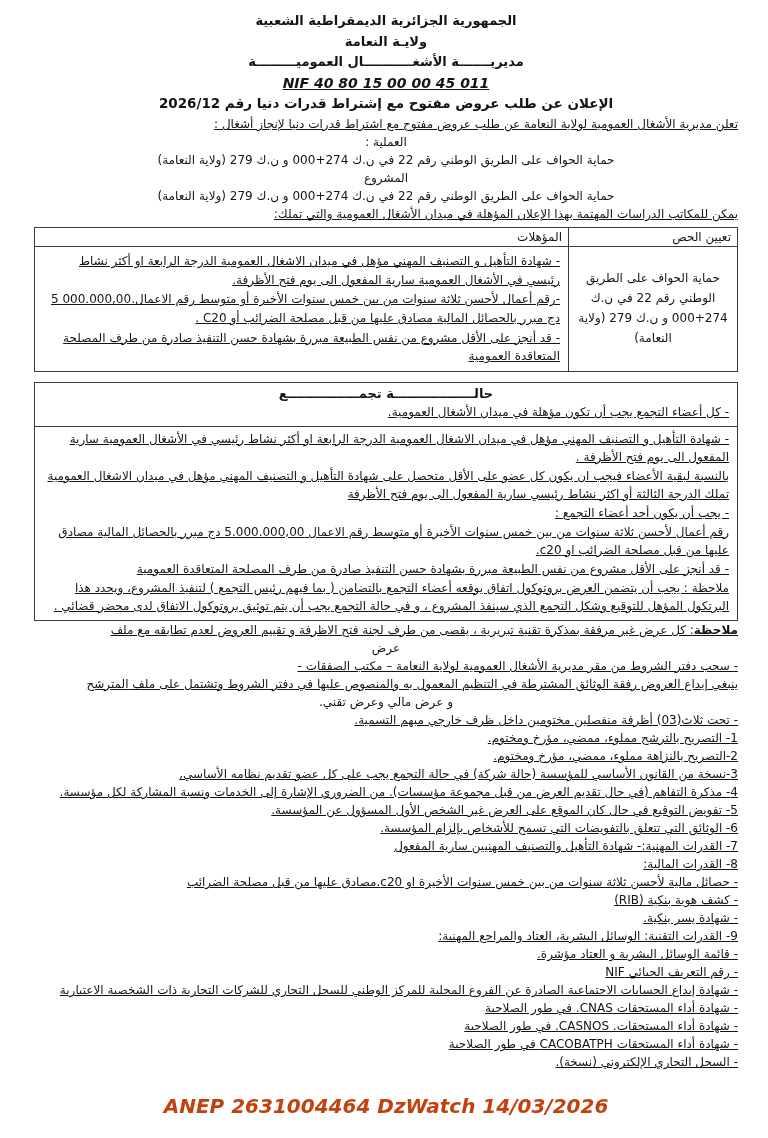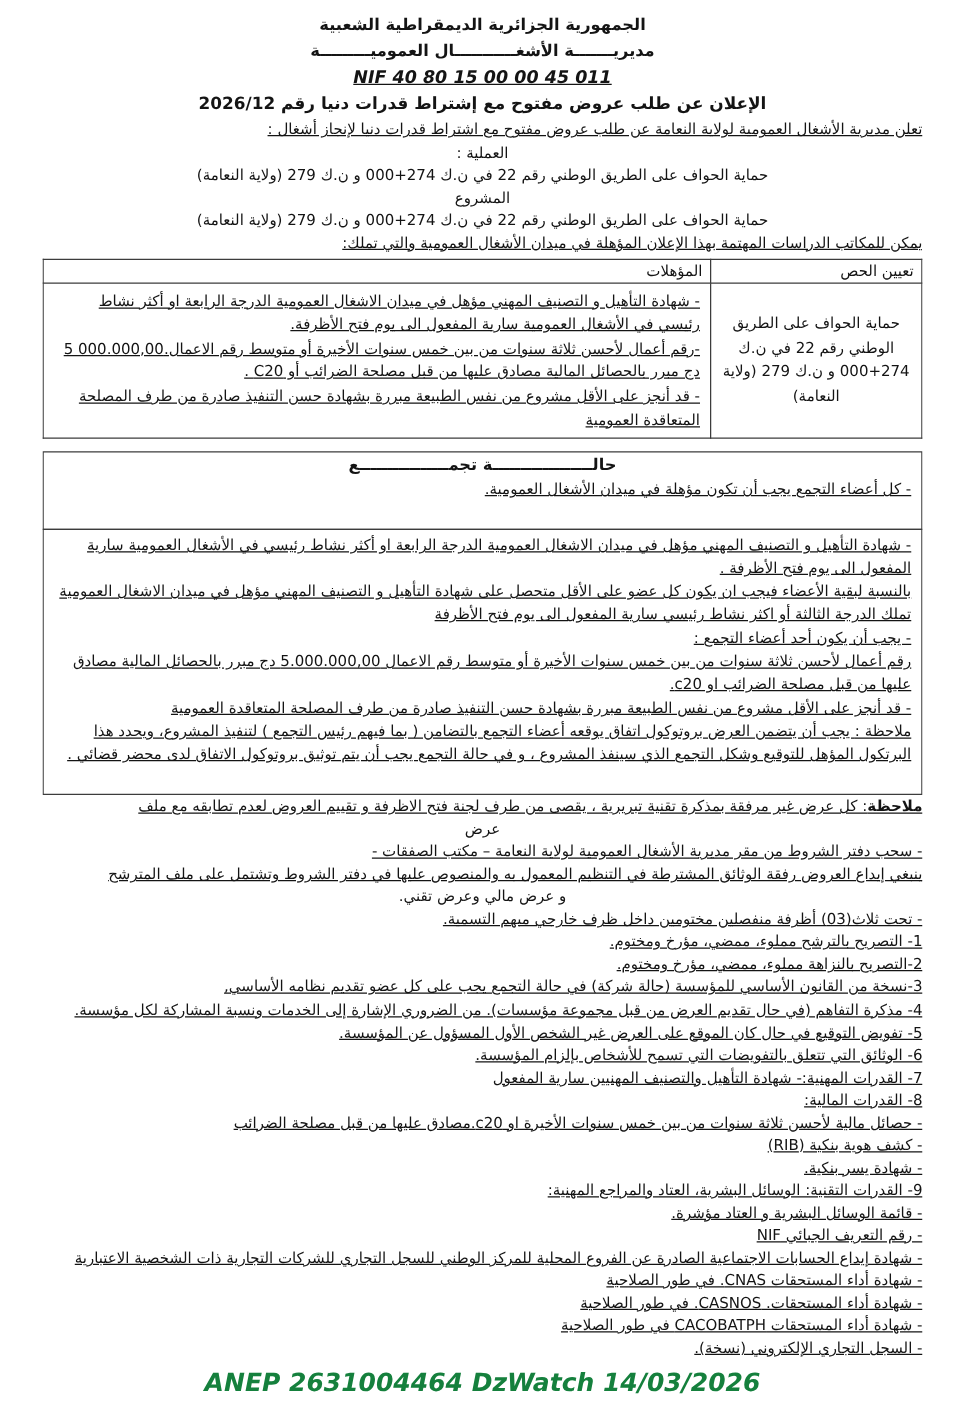--- a/index.html
+++ b/index.html
@@ -36,21 +36,21 @@
   table.qual th{padding:2px 6px;text-align:right;font-size:12px;}
   th.lot-col{width:156px;}
   td.lot-cell{
     text-align:center;vertical-align:middle;
     padding:6px 8px;line-height:1.65;
   }
   td.qual-cell{padding:4px 8px;vertical-align:top;}
   td.qual-cell .line{line-height:1.55;}
   .box{
     border:1px solid #3c3c3c;
-    padding:2px 8px 22px;
+    padding:2px 8px 4px;
     margin-top:10px;
   }
   .box2{margin-top:-1px;}
   .box .line{line-height:1.5;}
   .boxtitle{font-size:13px;margin:1px 0 2px;}
   .footer{
     flex:0 0 auto;
     text-align:center;
     font-weight:bold;
     font-size:20px;
@@ -58,20 +58,21 @@
     padding-bottom:6px;
   }
 </style>
 </head>
 <body>
 
 <div class="page">
   <div class="content">
 
     <div class="hdr c b">الجمهورية  الجزائرية  الديمقراطية   الشعبية</div>
+    <div class="hdr c b">ولايـة النعامة</div>
     <div class="hdr c b">مديريـــــــة الأشغـــــــــــال العموميـــــــــة</div>
     <div class="nif c b u ltr">NIF 40 80 15 00 00 45 011</div>
     <div class="ttl c b">الإعلان عن طلب عروض مفتوح  مع إشتراط قدرات دنيا رقم  2026/12</div>
 
     <div class="line r">تعلن مديرية الأشغال العمومية لولاية النعامة عن طلب عروض مفتوح مع اشتراط قدرات دنيا لإنجاز أشغال :</div>
     <div class="line c">العملية :</div>
     <div class="line c">حماية الحواف على الطريق الوطني رقم 22 في ن.ك 274+000 و ن.ك 279 (ولاية  النعامة)</div>
     <div class="line c">المشروع</div>
     <div class="line c">حماية الحواف على الطريق الوطني رقم 22 في ن.ك 274+000 و ن.ك 279  (ولاية  النعامة)</div>
     <div class="line r">يمكن للمكاتب الدراسات   المهتمة بهذا الإعلان المؤهلة في ميدان الأشغال العمومية والتي تملك:</div>
@@ -133,14 +134,14 @@
     <div class="line r">- قائمة الوسائل البشرية و العتاد مؤشرة.</div>
     <div class="line r">- رقم التعريف الجبائي NIF</div>
     <div class="line r">- شهادة إيداع الحسابات الاجتماعية الصادرة عن الفروع المحلية للمركز الوطني للسجل التجاري للشركات التجارية ذات الشخصية الاعتبارية</div>
     <div class="line r">- شهادة أداء المستحقات CNAS. في طور الصلاحية</div>
     <div class="line r">- شهادة أداء المستحقات. CASNOS. في طور الصلاحية</div>
     <div class="line r">- شهادة أداء المستحقات CACOBATPH في طور الصلاحية</div>
     <div class="line r">- السجل التجاري الإلكتروني  (نسخة).</div>
 
   </div>
 
-  <div class="footer ltr" style="color: #15803d;">ANEP 2631004464 DzWatch 14/03/2026</div>
+  <div class="footer ltr" style="color: #c2410c;">ANEP 2631004464 DzWatch 14/03/2026</div>
 </div>
 
 </body></html>

